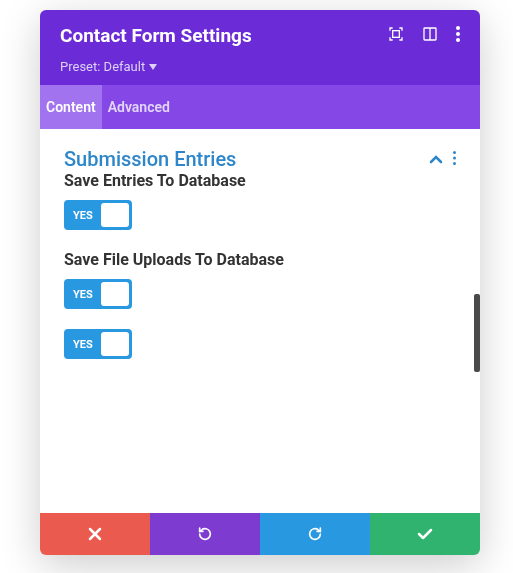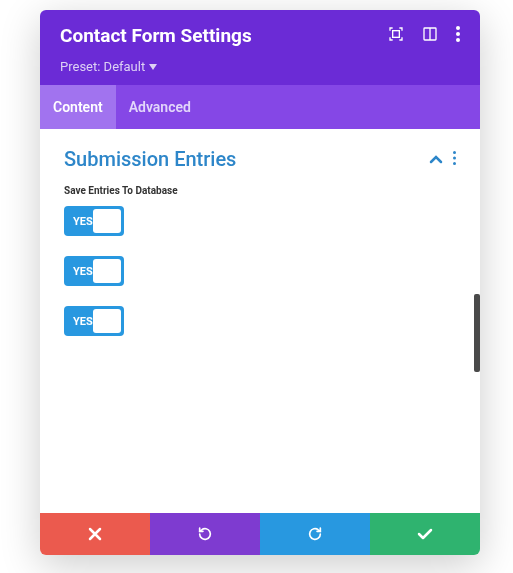--- a/index.html
+++ b/index.html
@@ -53,65 +53,64 @@
     gap: 4px;
   }
   .tabs {
     background: #8547e6;
     display: flex;
     color: #fff;
     font-size: 14px;
     font-weight: 600;
   }
   .tab {
-    padding: 14px 13px;
+    padding: 14px 6px;
     cursor: pointer;
     color: #e2d6fa;
   }
   .tab.active {
     background: #a173ef;
     color: #fff;
   }
   .content {
     flex: 1;
     overflow-y: auto;
     padding: 18px 24px;
     position: relative;
   }
   .section-header {
     display: flex;
     align-items: center;
     justify-content: space-between;
-    margin-bottom: 14px;
   }
   .section-title {
     color: #2d86c9;
     font-size: 20px;
     font-weight: 500;
   }
   .section-actions {
     display: flex;
     align-items: center;
     gap: 10px;
     color: #2d86c9;
   }
   .setting {
     margin-bottom: 20px;
   }
   .setting-label {
-    font-size: 10px;
+    font-size: 16px;
     font-weight: 700;
     color: #333;
     margin-bottom: 10px;
     max-width: 240px;
   }
   .toggle {
     display: inline-flex;
     align-items: center;
-    width: 60px;
+    width: 68px;
     height: 30px;
     border-radius: 4px;
     background: #2898e0;
     position: relative;
     cursor: pointer;
   }
   .toggle-label {
     color: #fff;
     font-size: 11px;
     font-weight: 700;
@@ -216,20 +215,21 @@
 
     <div class="setting">
       <div class="setting-label">Save Entries To Database</div>
       <div class="toggle">
         <span class="toggle-label">YES</span>
         <span class="toggle-knob"></span>
       </div>
     </div>
 
     <div class="setting">
+      <div class="setting-label">Save File Uploads To Database</div>
       <div class="toggle">
         <span class="toggle-label">YES</span>
         <span class="toggle-knob"></span>
       </div>
     </div>
 
     <div class="setting">
       <div class="toggle">
         <span class="toggle-label">YES</span>
         <span class="toggle-knob"></span>

